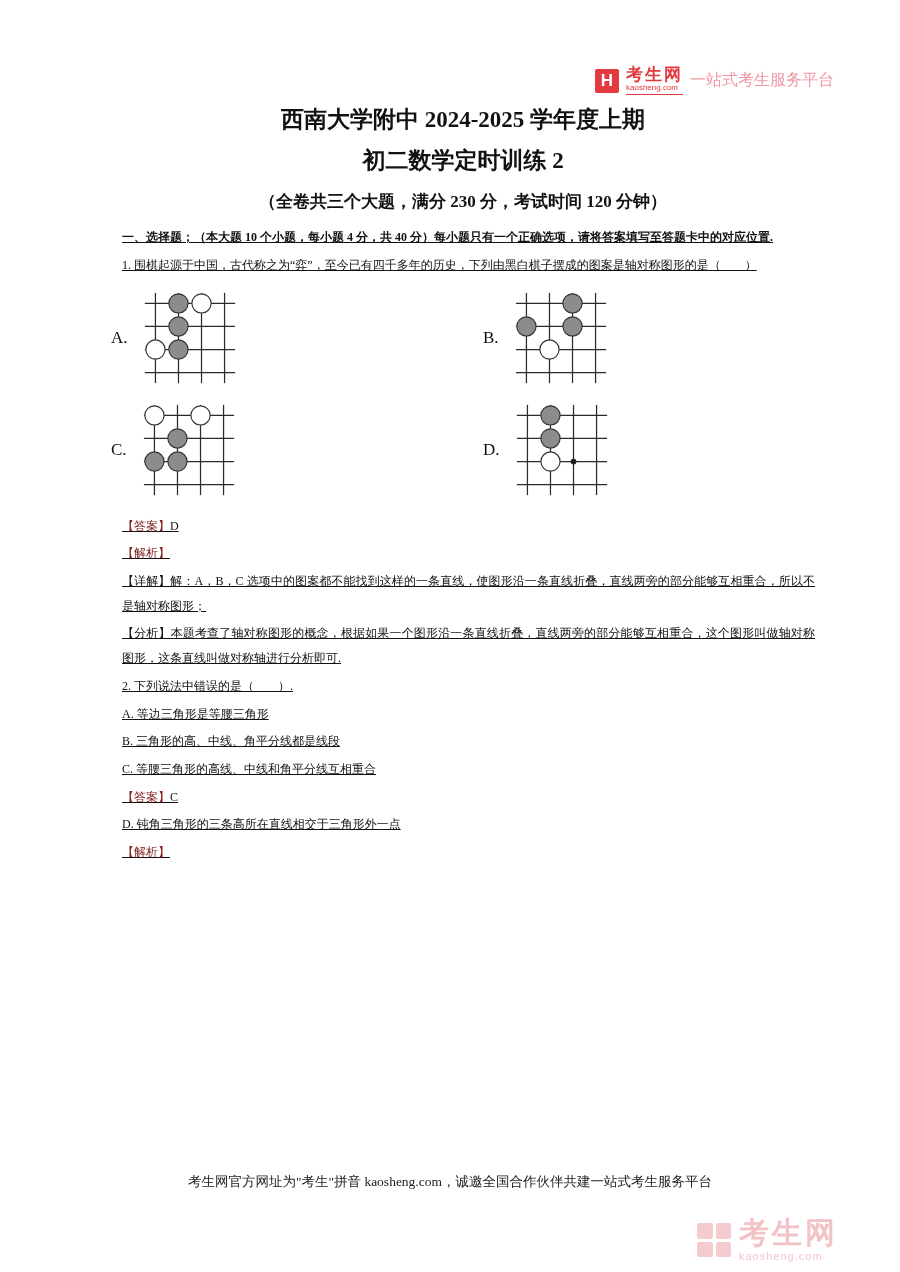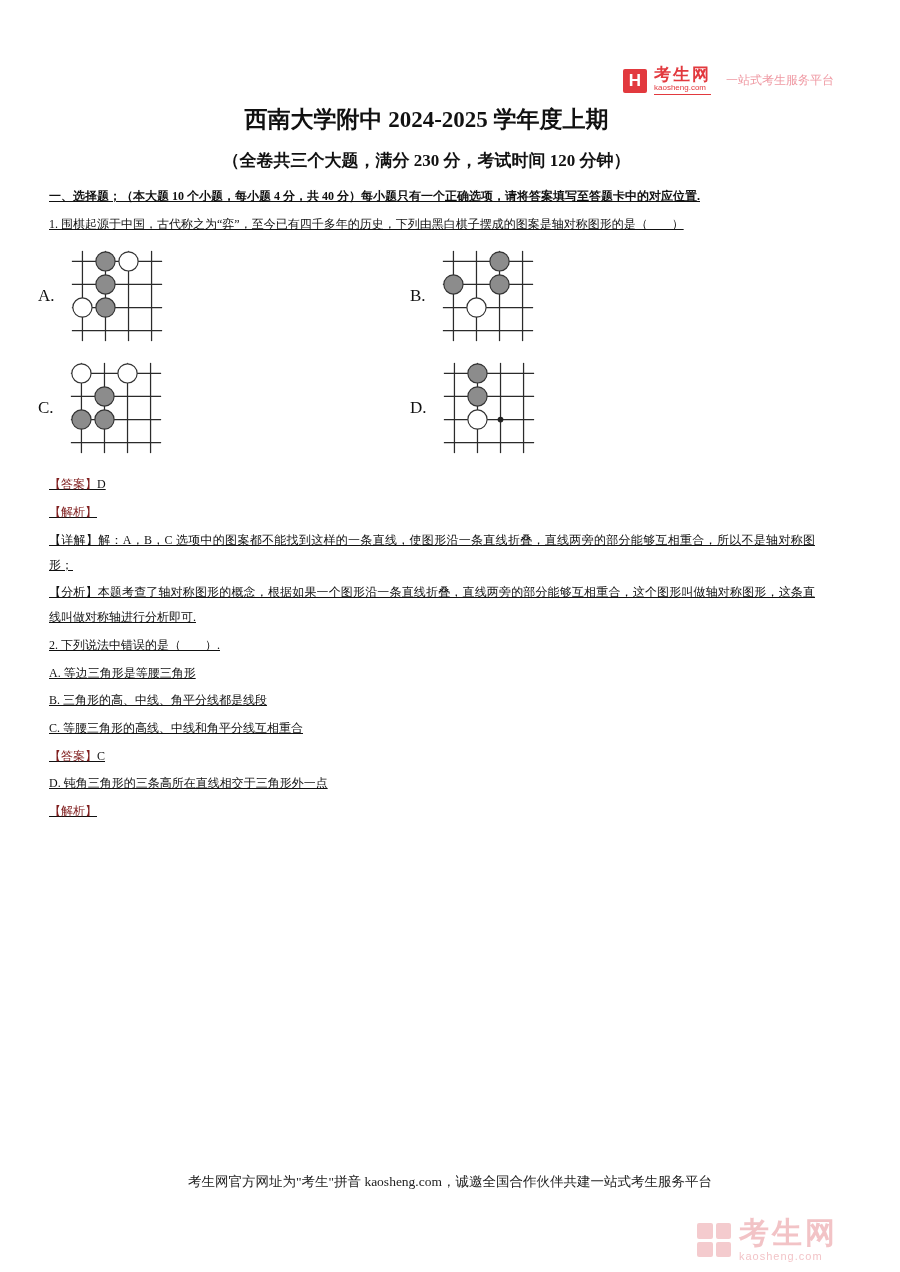--- a/index.html
+++ b/index.html
@@ -5,33 +5,33 @@
   * { box-sizing: border-box; }
   html,body { margin:0; padding:0; }
   body {
     width: 900px; height: 1272px;
     background: #ffffff;
     color: #111;
     font-family: "Liberation Serif", "DejaVu Serif", serif;
     position: relative;
     overflow: hidden;
   }
-  .content { padding: 104px 85px 0 38px; }
+  .content { padding: 104px 85px 0 111px; }
 
   
   .logo { position:absolute; top:66px; right:66px; display:flex; align-items:center; gap:7px; }
   .logo-mark {
     width:24px; height:24px; background:#e2393e; color:#fff;
     font-family:"Liberation Sans", sans-serif; font-weight:bold; font-size:17px;
     display:flex; align-items:center; justify-content:center; border-radius:2px;
   }
   .logo-text { display:flex; flex-direction:column; line-height:1; border-bottom:1px solid #e2393e; padding-bottom:2px; }
   .logo-name { color:#e2393e; font-weight:bold; font-size:17px; letter-spacing:2px; font-family:"Liberation Sans",sans-serif;}
   .logo-domain { color:#e2393e; font-size:8px; font-family:"Liberation Sans",sans-serif; margin-top:1px; }
-  .logo-tagline { color:#ef98a2; font-size:12px; margin-left:8px; font-family:"Liberation Sans",sans-serif;text-align:center; }
+  .logo-tagline { color:#ef98a2; font-size:16px; margin-left:0; font-family:"Liberation Sans",sans-serif;text-align:center; }
 
   
   .title { text-align:center; font-weight:bold; font-size:23px; margin:0 0 10px 0; line-height:1.35; }
   .subtitle { text-align:center; font-weight:bold; font-size:17px; margin:14px 0 12px 0; }
 
   
   .doc-p { font-size:12px; line-height:2.06; margin:0 0 3px 11px; text-align:justify;text-decoration:underline; }
   .bold { font-weight:bold; }
   .blue { color:#7f1d1d; }
 
@@ -62,20 +62,21 @@
   <div class="logo-text">
     <span class="logo-name">考生网</span>
     <span class="logo-domain">kaosheng.com</span>
   </div>
   <span class="logo-tagline">一站式考生服务平台</span>
 </div>
 
 <div class="content">
 
   <h1 class="title">西南大学附中 2024-2025 学年度上期</h1>
+  <h1 class="title">初二数学定时训练 2</h1>
   <p class="subtitle">（全卷共三个大题，满分 230 分，考试时间 120 分钟）</p>
 
   <p class="doc-p bold">一、选择题；（本大题 10 个小题，每小题 4 分，共 40 分）每小题只有一个正确选项，请将答案填写至答题卡中的对应位置.</p>
 
   <p class="doc-p">1. 围棋起源于中国，古代称之为“弈”，至今已有四千多年的历史，下列由黑白棋子摆成的图案是轴对称图形的是（　　）</p>
 
   <div class="boards">
     <div class="board-row">
       <div class="board-col1">
         <div class="board-group">

